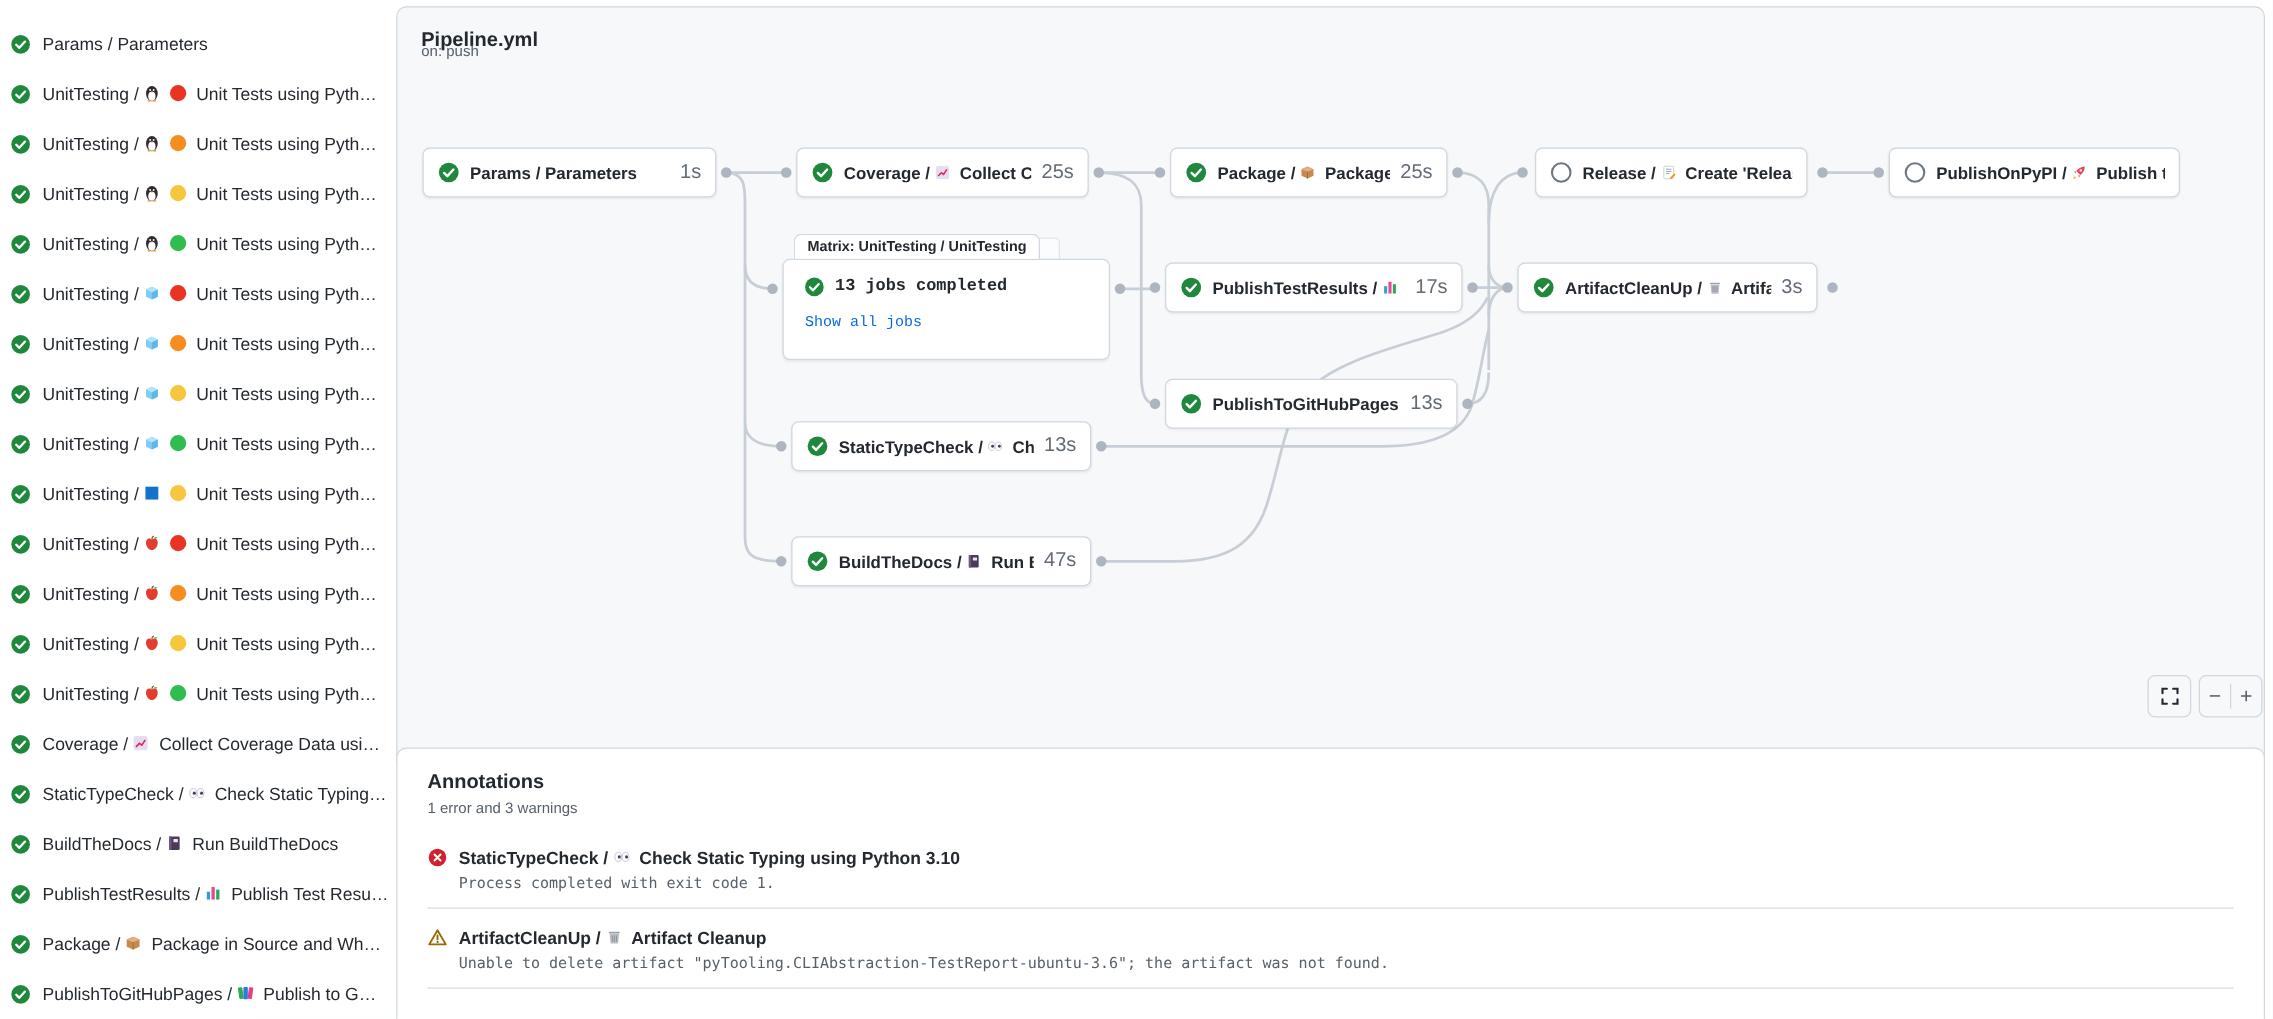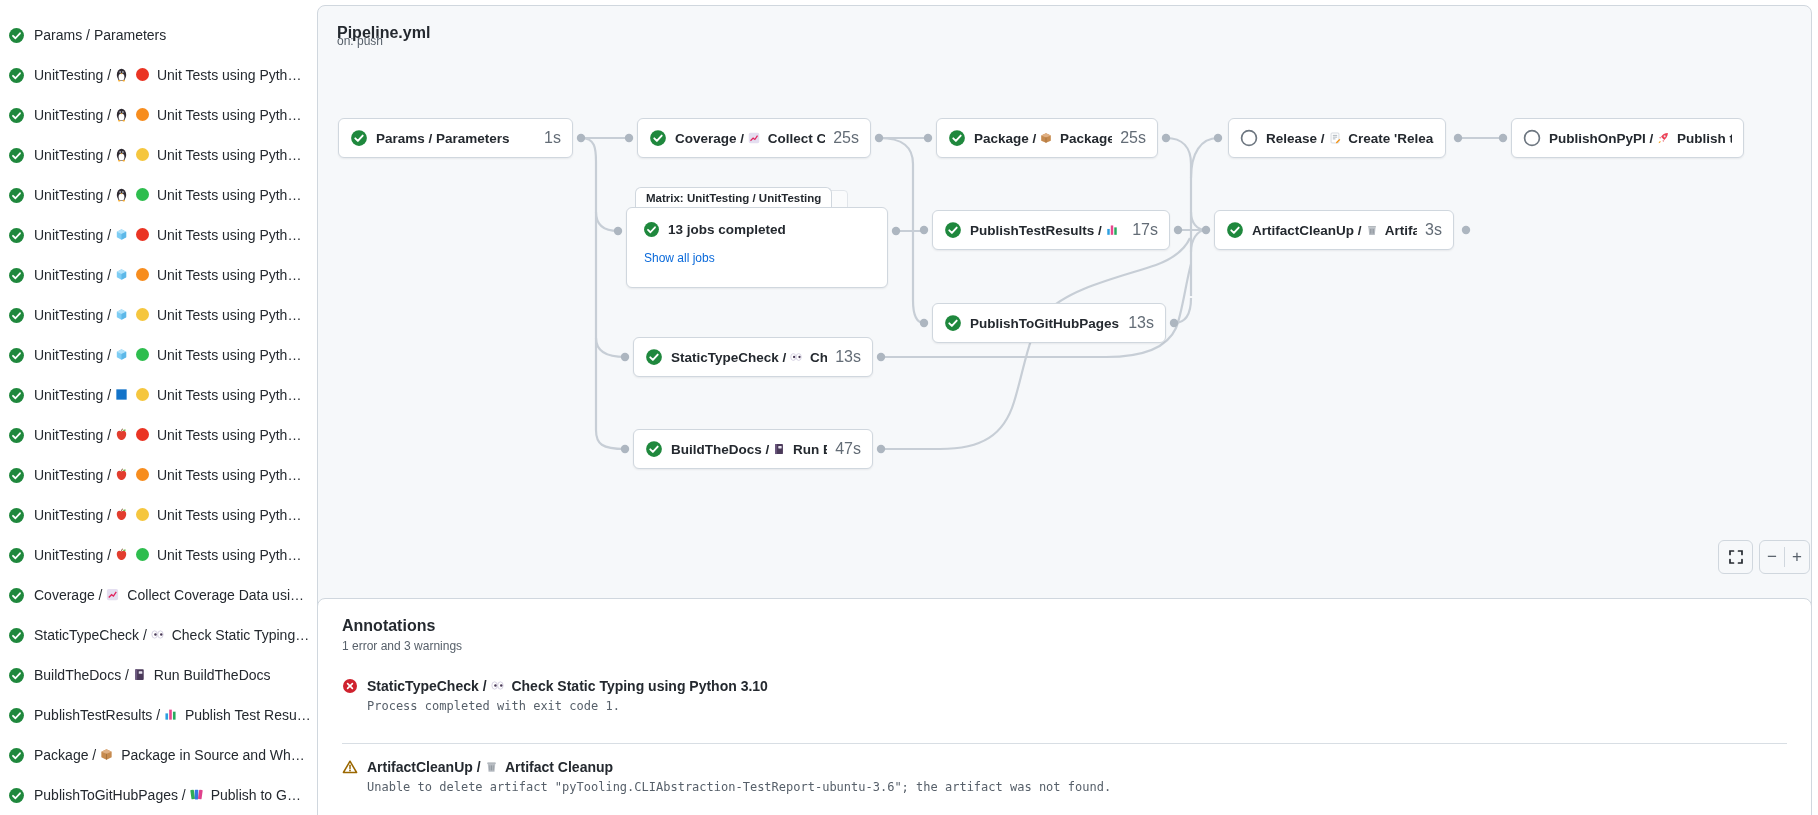--- a/index.html
+++ b/index.html
@@ -41,42 +41,42 @@
   
   .mx-stub{position:absolute;left:500px;top:184px;width:28px;height:19px;background:#fff;border:1px solid #d0d7de;border-radius:4px 4px 0 0;opacity:.55;z-index:1;}
   .mx-tab{
     position:absolute;left:317px;top:181px;z-index:3;background:#fff;
     border:1px solid #d0d7de;border-bottom:none;border-radius:6px 6px 0 0;
     font-size:11.5px;font-weight:700;padding:4px 10px 3px;color:#24292f;
   }
   .mx-body{
     position:absolute;left:308px;top:201px;width:262px;height:81px;z-index:2;box-sizing:border-box;
     background:#fff;border:1px solid #d0d7de;border-radius:6px;
-    box-shadow:0 1px 2px rgba(27,31,36,.07);padding:13px 16px;
+    box-shadow:0 1px 2px rgba(27,31,36,.07);padding:13px 16px;font-family:Liberation Mono, monospace;
   }
   .mx-sum{display:flex;align-items:center;gap:8px;font-size:13.5px;font-weight:600;}
   .mx-sum .st{width:17px;height:17px;display:inline-flex;}
   .mx-link{margin-top:13px;margin-left:1px;font-size:12px;color:#0969da;cursor:pointer;display:inline-block;}
   
   .gc-btn{
     position:absolute;box-sizing:border-box;background:#f6f8fa;border:1px solid #d0d7de;border-radius:6px;
     display:flex;align-items:center;justify-content:center;cursor:pointer;z-index:4;
   }
   .gc-full{left:1400px;top:534px;width:35px;height:34px;}
   .gc-group{left:1441px;top:534px;width:51px;height:34px;display:flex;padding:0;overflow:hidden;}
   .gc-half{flex:1 1 50%;display:flex;align-items:center;justify-content:center;font-size:17px;color:#57606a;cursor:pointer;}
   .gc-half:first-child{border-right:1px solid #d0d7de;}
   
   .ann-panel{
     position:absolute;left:317px;top:598px;width:1495px;height:245px;box-sizing:border-box;
     background:#fff;border:1px solid #d0d7de;border-radius:8px;padding:18px 24px 0;
   }
   .ann-title{font-size:16px;font-weight:700;color:#24292f;}
   .ann-sub{font-size:12px;color:#57606a;margin-top:4px;}
-  .ann-item{padding:15px 0 30px;border-bottom:1px solid #d8dee4;}
+  .ann-item{padding:15px 0 13px;border-bottom:1px solid #d8dee4;}
   .ann-item:first-of-type{margin-top:10px;}
   .ann-head{display:flex;align-items:center;gap:9px;}
   .ann-head .st{width:16px;height:16px;display:inline-flex;flex:0 0 auto;}
   .ann-head .st svg{width:16px;height:16px;}
   .ann-head .t{font-size:14px;font-weight:600;color:#24292f;cursor:pointer;}
   .ann-msg{margin:5px 0 0 25px;font-family:"DejaVu Sans Mono", monospace;font-size:12px;color:#57606a;}
 </style>
 </head>
 <body>
 

